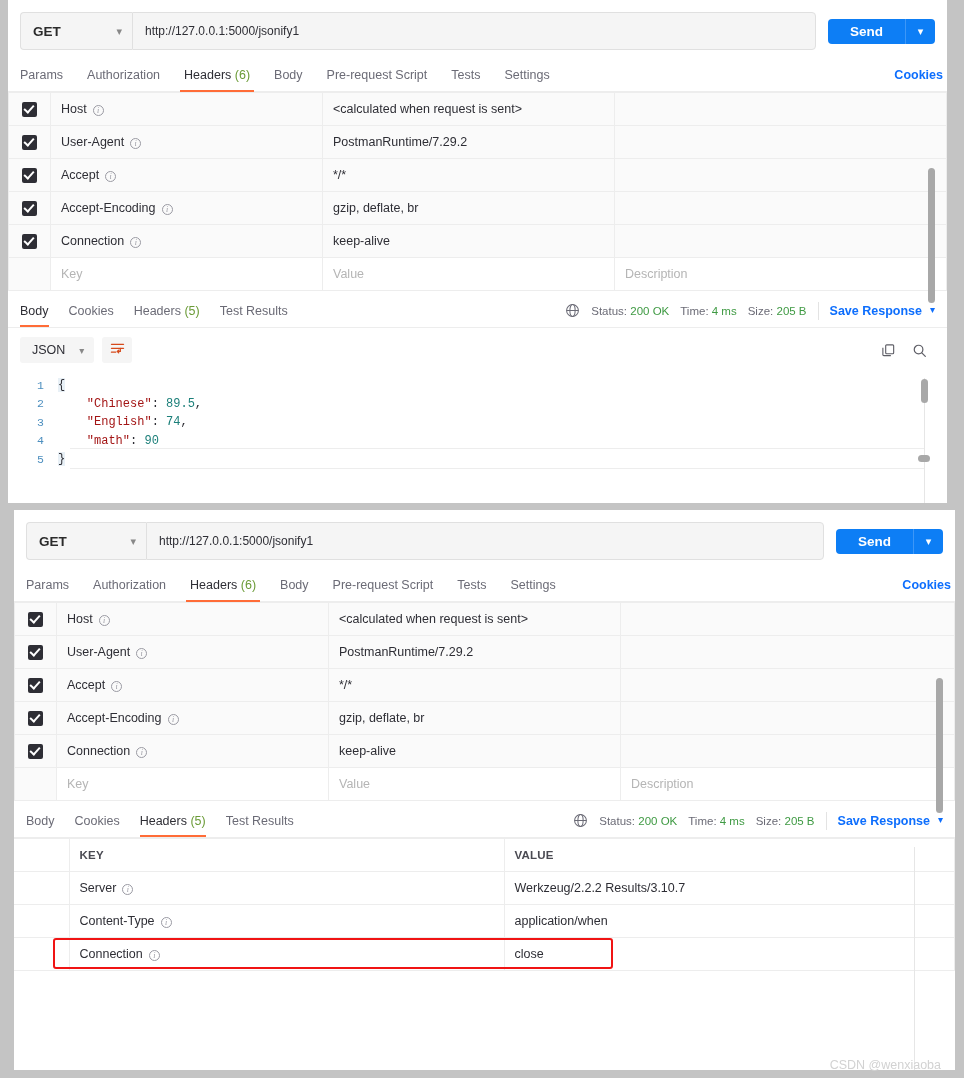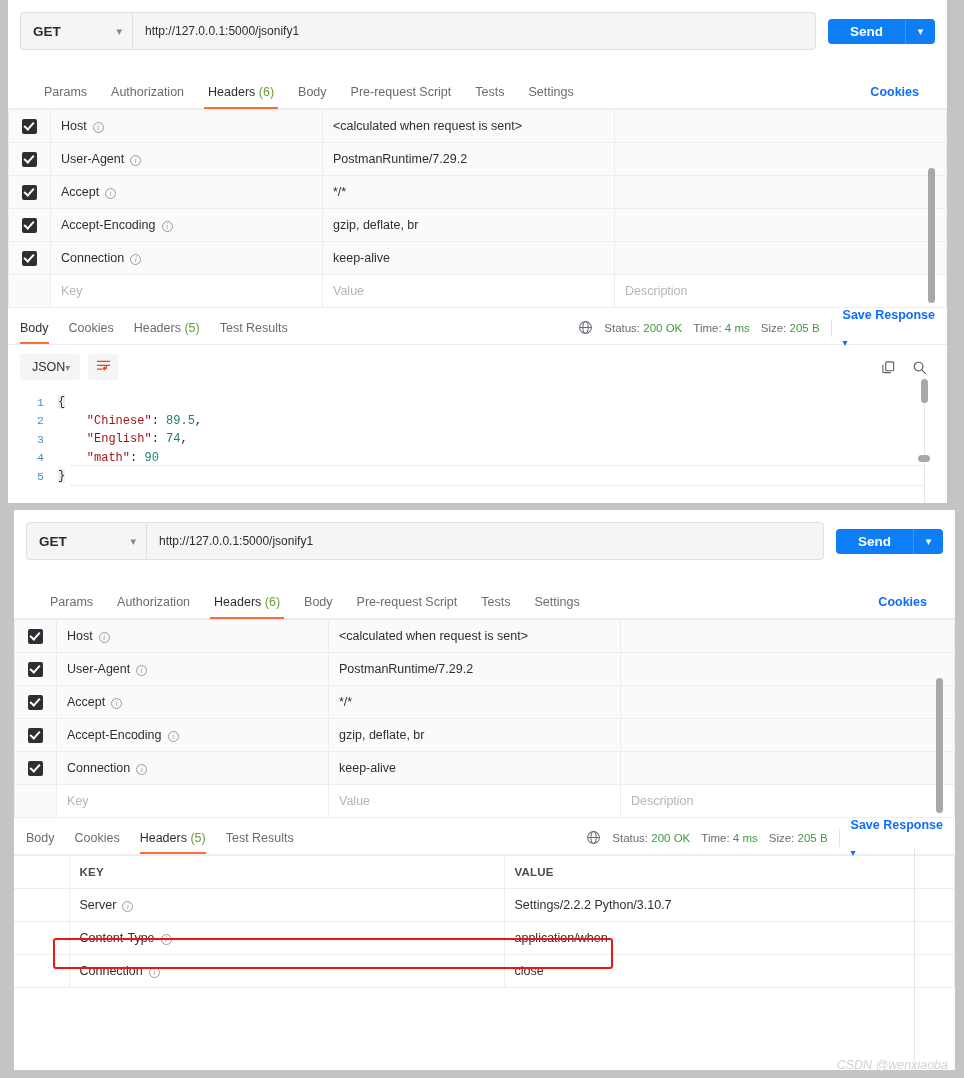--- a/index.html
+++ b/index.html
@@ -79,22 +79,22 @@
     display: flex; align-items: center; justify-content: center;
     border-left: 1px solid #3d97f7;
     cursor: pointer;
     font-size: 11px;
   }
 
   
   .req-tabs {
     display: flex;
     align-items: flex-end;
-    padding: 0 24px;
-    margin-top: 27px;
+    padding: 0 0;
+    margin-top: 10px;
     border-bottom: 1px solid #ededed;
     position: relative;
   }
   .req-tab {
     font-size: 12.5px;
     color: #6b6b76;
     padding: 8px 12px 9px 12px;
     cursor: pointer;
     white-space: nowrap;
     position: relative;
@@ -214,21 +214,21 @@
   }
   .divider-v {
     width: 1px; height: 18px;
     background: #e3e3e3;
   }
   .save-resp {
     font-size: 12.5px;
     font-weight: bold;
     color: #0d6efd;
     cursor: pointer;
-    display: flex; align-items: flex-start; gap: 15px; flex-direction: column;
+    display: flex; align-items: flex-start; gap: 8px;
   }
   .save-resp .chev { font-size: 10px; font-weight: normal; }
 
   
   .body-toolbar {
     display: flex;
     align-items: center;
     padding: 9px 12px 7px 12px;
     gap: 8px;
   }
@@ -239,21 +239,21 @@
     overflow: hidden;
   }
   .seg {
     font-size: 12.5px;
     color: #6b6b76;
     padding: 6px 15px;
     cursor: pointer;
   }
   .seg.active { background: #e3e3e3; color: #2e2e35; }
   .fmt-select {
-    display: flex; align-items: center; 
+    display: flex; align-items: center; gap: 14px;
     background: #f5f5f5;
     border-radius: 3px;
     padding: 6px 10px 6px 12px;
     font-size: 12.5px;
     color: #2e2e35;
     cursor: pointer;
   }
   .fmt-select .chev { color: #888; font-size: 10px; }
   .wrap-btn {
     background: #f5f5f5;
@@ -335,25 +335,24 @@
   .highlight-box {
     position: absolute;
     border: 2.5px solid #f01414;
     border-radius: 3px;
     pointer-events: none;
   }
 
   
   .watermark {
     position: absolute;
-    right: 16px; bottom: 6px;
+    right: 23px; bottom: 6px;
     font-size: 12.5px;
     color: #d2d2d2;
     user-select: none;
-    font-style: italic;
   }
 </style>
 </head>
 <body>
 
 <div class="panel" id="panel-top">
 
   <div class="url-bar">
     <div class="method-select">
       <span>GET</span>
@@ -707,21 +706,21 @@
       <th class="rhc-val">VALUE</th>
     </tr>
     <tr>
       <td class="rhc-gutter"></td>
       <td class="rhc-key">
             <span class="cellflex">
               <span>Server</span>
               <span class="info-i">i</span>
             </span>
           </td>
-      <td class="rhc-val">Settings/2.2.2 Python/3.10.7</td>
+      <td class="rhc-val">Werkzeug/2.2.2 Results/3.10.7</td>
     </tr>
     <tr>
       <td class="rhc-gutter"></td>
       <td class="rhc-key">
             <span class="cellflex">
               <span>Content-Type</span>
               <span class="info-i">i</span>
             </span>
           </td>
       <td class="rhc-val">application/when</td>

